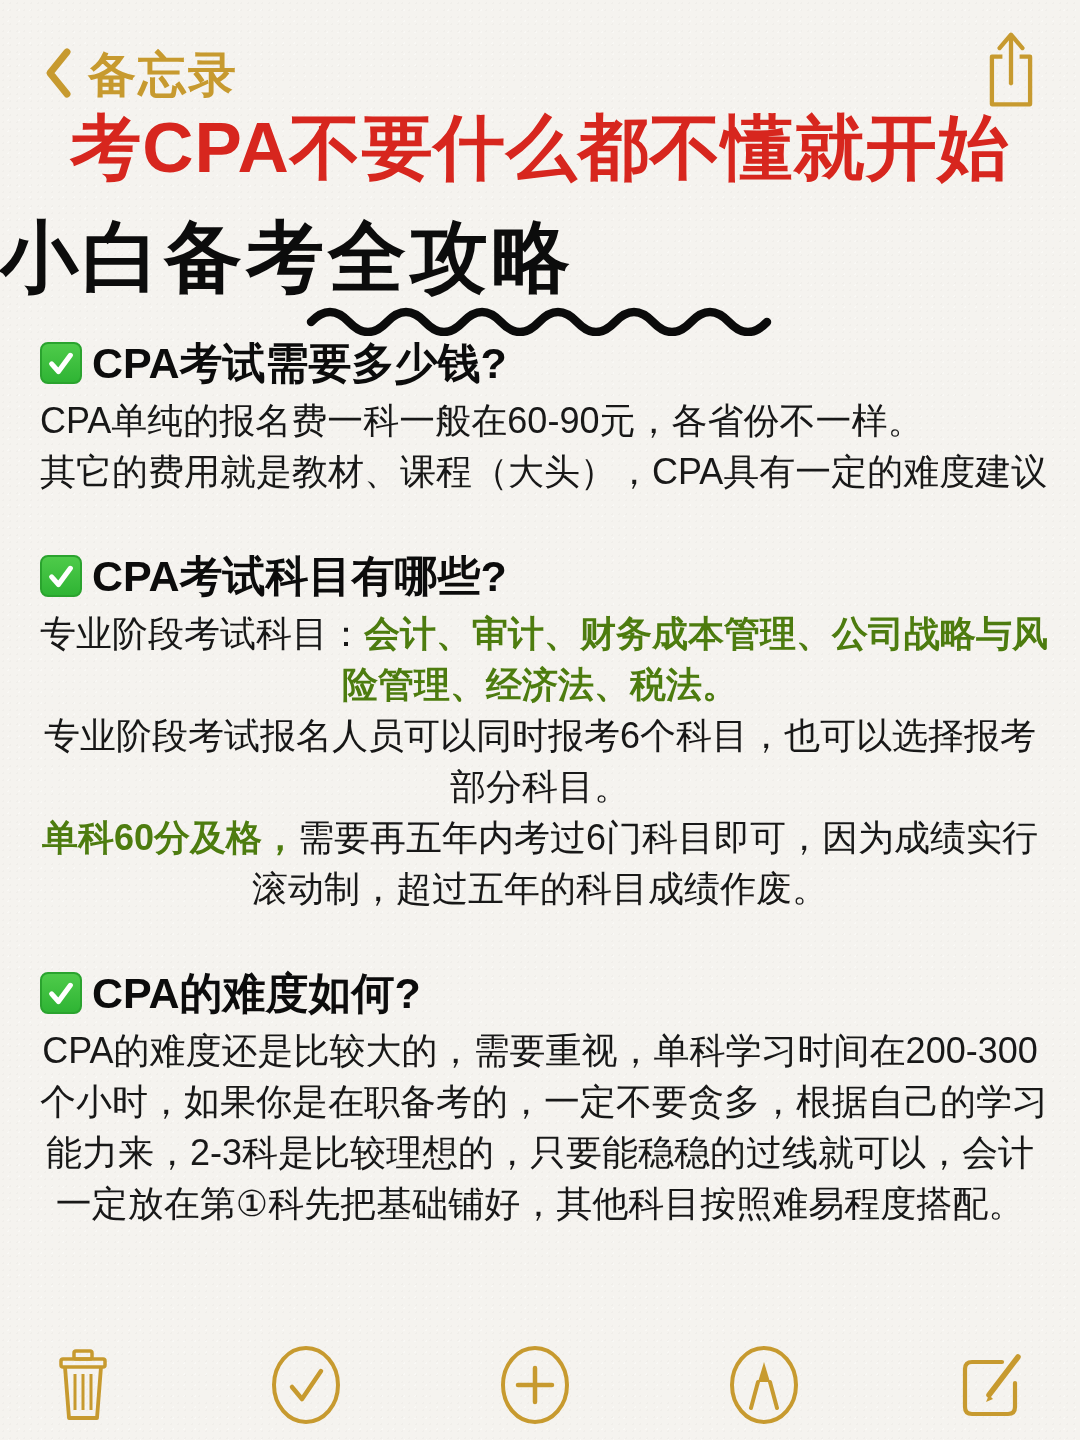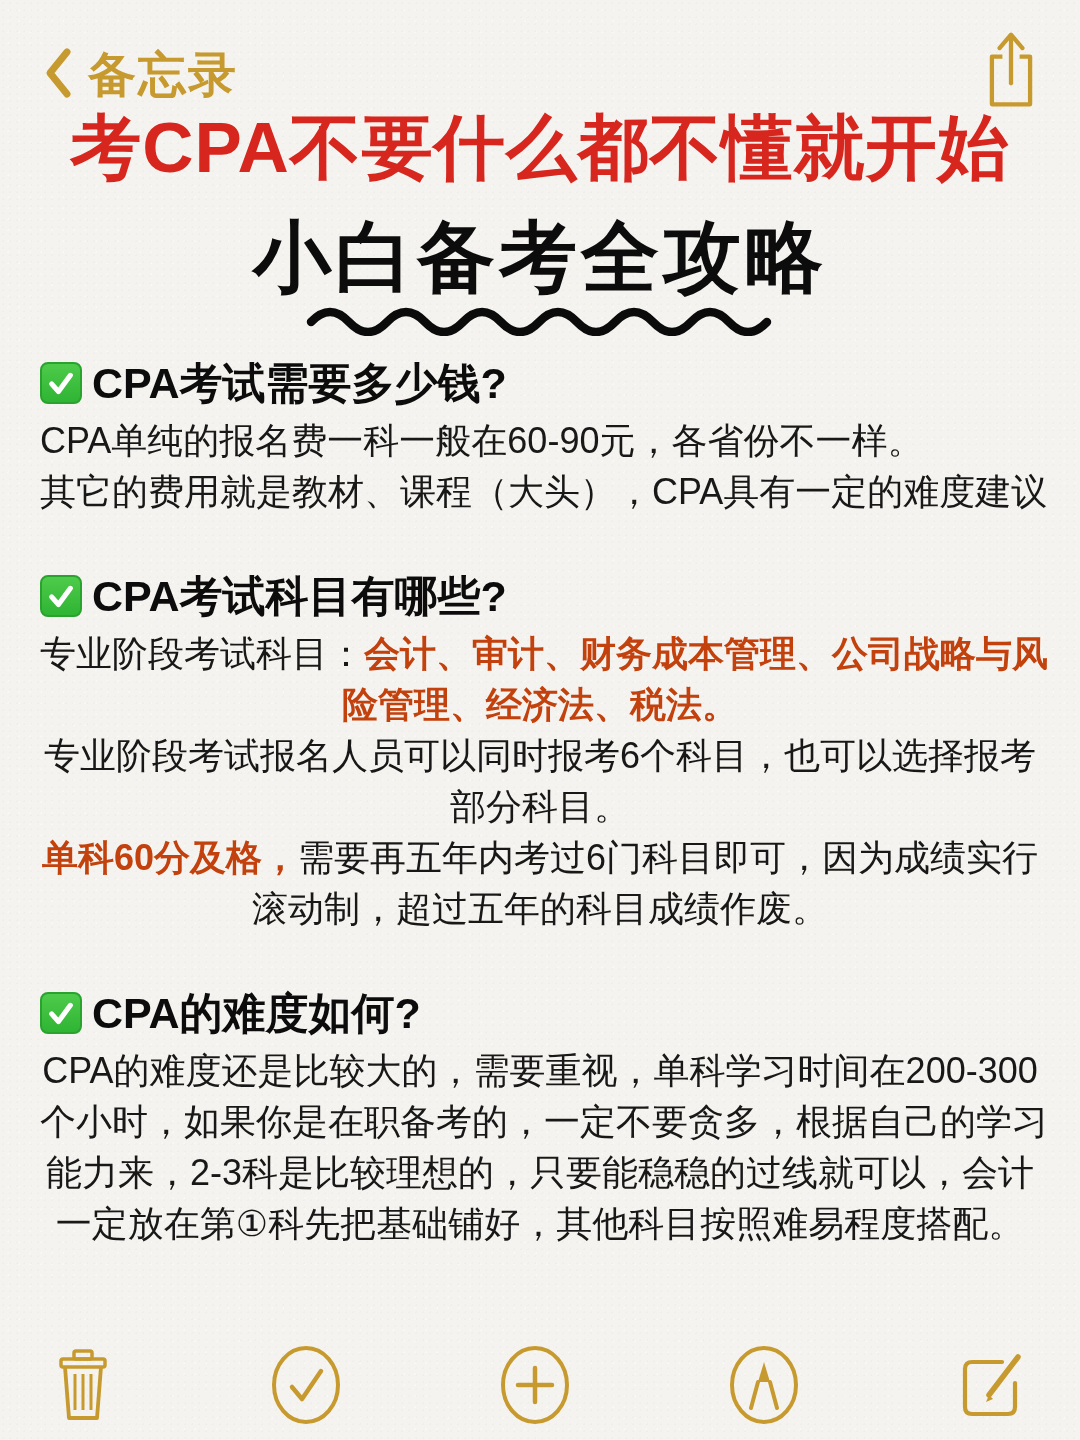--- a/index.html
+++ b/index.html
@@ -19,33 +19,33 @@
 
   
   .nav{position:absolute;top:34px;left:42px;right:38px;display:flex;justify-content:space-between;align-items:center;z-index:2;}
   .back{display:flex;align-items:center;gap:14px;background:none;border:none;padding:0;cursor:pointer;}
   .back-label{font-size:48px;font-weight:700;color:var(--gold);letter-spacing:2px;}
   .share{background:none;border:none;padding:0;cursor:pointer;margin-top:-6px;}
 
   
   .content{position:relative;z-index:1;padding-top:108px;}
   .title-red{margin:0;text-align:center;font-size:71px;line-height:1.12;font-weight:900;color:var(--red);white-space:nowrap;letter-spacing:1px;}
-  .title-black{margin:30px 0 0;text-align:center;font-size:78px;line-height:1.0;font-weight:900;color:#0c0c0c;letter-spacing:4px;}
+  .title-black{margin:30px 0 0;font-size:78px;line-height:1.0;font-weight:900;color:#0c0c0c;letter-spacing:4px;}
   .wave-wrap{display:block;margin:6px auto 0;width:470px;height:34px;}
 
   
-  .sections{margin-top:20px;padding:0 40px;}
+  .sections{padding:0 40px;}
   .sec + .sec{margin-top:52px;text-align:center;}
   .sec-head{display:flex;align-items:center;gap:10px;font-size:43px;line-height:54px;font-weight:800;color:#0c0c0c;white-space:nowrap;}
   .chk{width:42px;height:42px;flex:0 0 42px;border-radius:8px;background:linear-gradient(180deg,#4ecb4a,#2fb434);
        border:2px solid var(--green-dk);box-sizing:border-box;display:inline-flex;align-items:center;justify-content:center;}
   .chk svg{width:34px;height:34px;}
   .lines{margin-top:5px;}
   .line{font-size:36px;line-height:51px;font-weight:500;white-space:nowrap;color:#181818;}
-  .line .b{font-weight:800;color:#c2410c;}
+  .line .b{font-weight:800;color:#4d7c0f;}
 
   
   .toolbar{position:absolute;left:0;right:0;bottom:14px;height:82px;display:flex;align-items:center;
            justify-content:space-between;padding:0 52px;z-index:2;}
   .tb-btn{background:none;border:none;padding:0;cursor:pointer;display:flex;align-items:center;justify-content:center;}
   .tb-btn svg{display:block;}
 </style>
 </head>
 <body>
 

